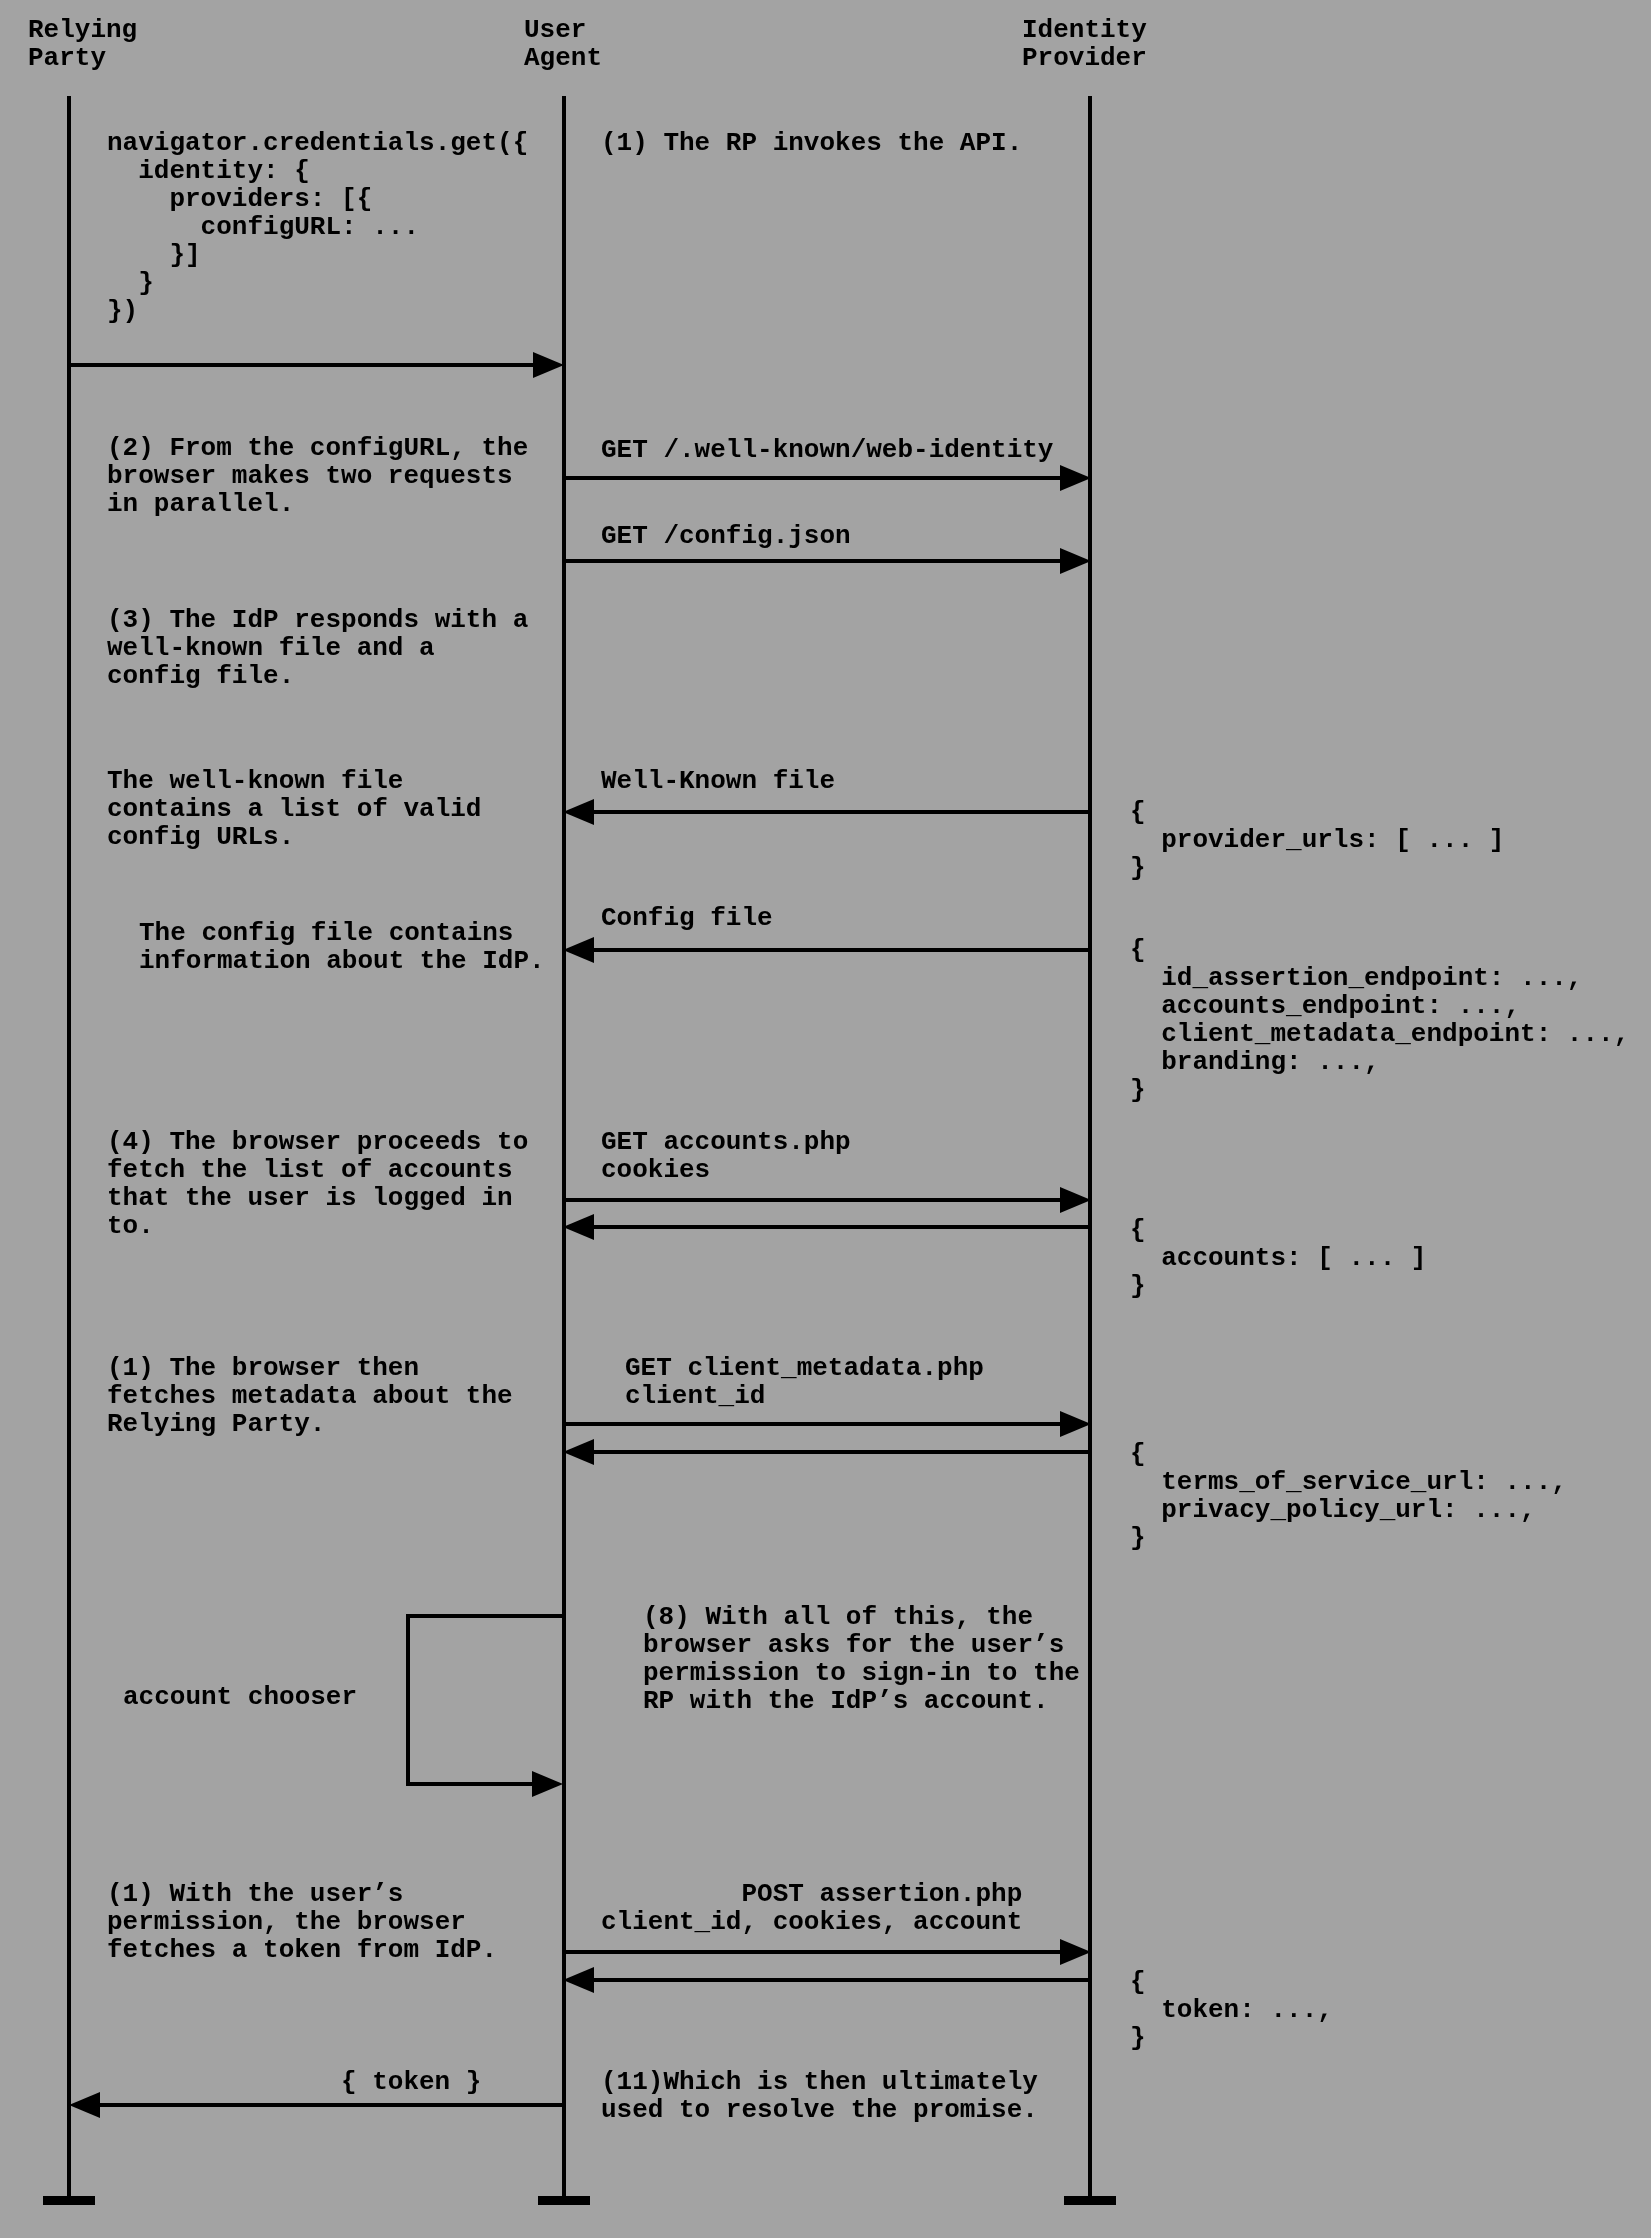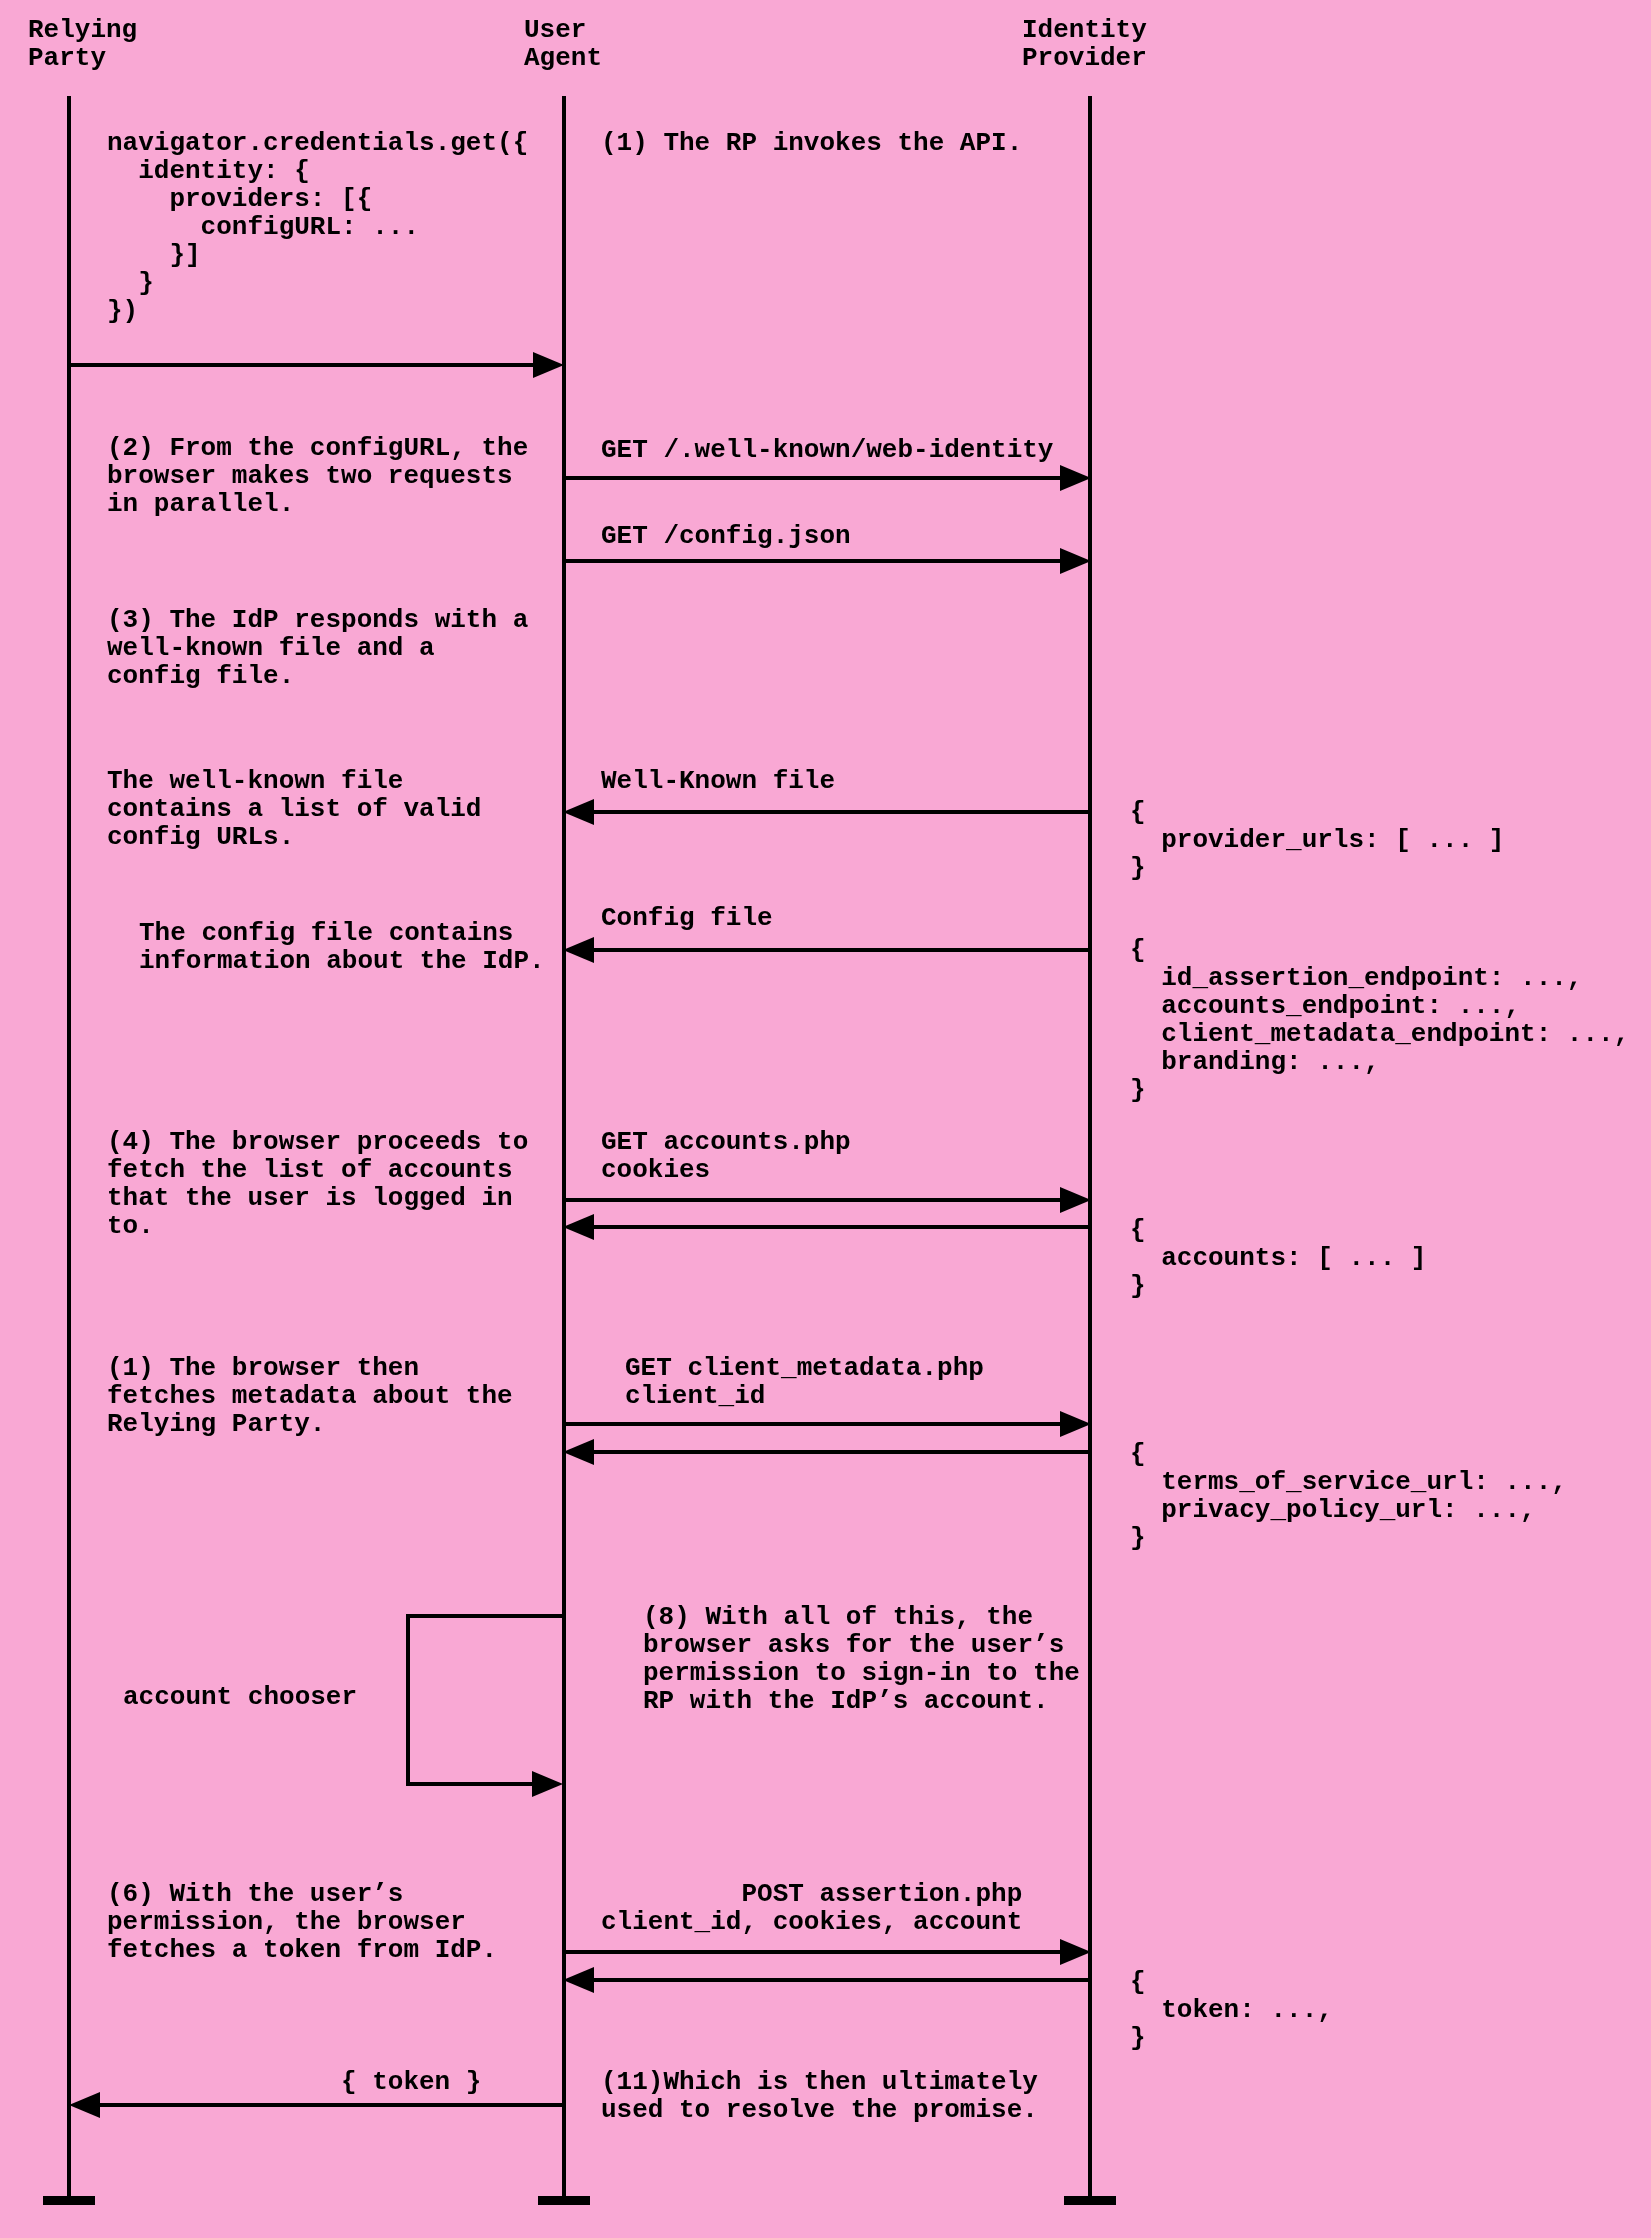--- a/index.html
+++ b/index.html
@@ -1,20 +1,20 @@
 <!DOCTYPE html>
 <html style="font-size:13.7px"><head>
 <meta charset="utf-8">
 <style>
   html, body { margin: 0; padding: 0; background: #ffffff; }
   #stage {
     position: relative;
     width: 1651px;
     height: 2239px;
-    background: #f9a8d4;
+    background: #a3a3a3;
     overflow: hidden;
     font-family: "Liberation Mono", "DejaVu Sans Mono", monospace;
   }
   .t {
     position: absolute;
     margin: 0;
     font-family: "Liberation Mono", "DejaVu Sans Mono", monospace;
     font-weight: 700;
     font-size: 26px;
     line-height: 28px;
@@ -133,21 +133,21 @@
 
   <div class="bar" style="left:406px; top:1614px; width:157px; height:4.3px;"></div>
   <div class="bar" style="left:406px; top:1614px; width:4.3px; height:172px;"></div>
   <div class="arrow r" style="left:406px; top:1782px; width:126px;"></div>
   <pre class="t" style="left:123px; top:1683px;">account chooser</pre>
   <pre class="t" style="left:601px; top:1603px;margin-left:42px;">(8) With all of this, the
 browser asks for the user’s
 permission to sign-in to the
 RP with the IdP’s account.</pre>
 
-  <pre class="t" style="left:107px; top:1880px;">(6) With the user’s
+  <pre class="t" style="left:107px; top:1880px;">(1) With the user’s
 permission, the browser
 fetches a token from IdP.</pre>
   <pre class="t" style="left:601px; top:1880px;text-align:right;">POST assertion.php
 client_id, cookies, account</pre>
   <div class="arrow r" style="left:564px; top:1950px; width:496px;"></div>
   <div class="arrow l" style="left:594px; top:1978px; width:496px;"></div>
   <pre class="t" style="left:1130px; top:1968px;">{
   token: ...,
 }</pre>
 

